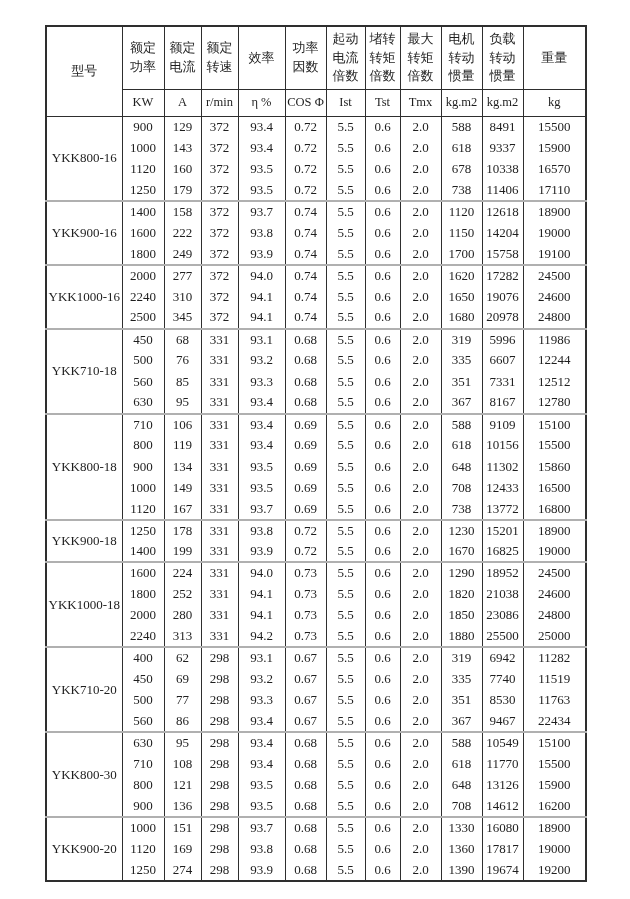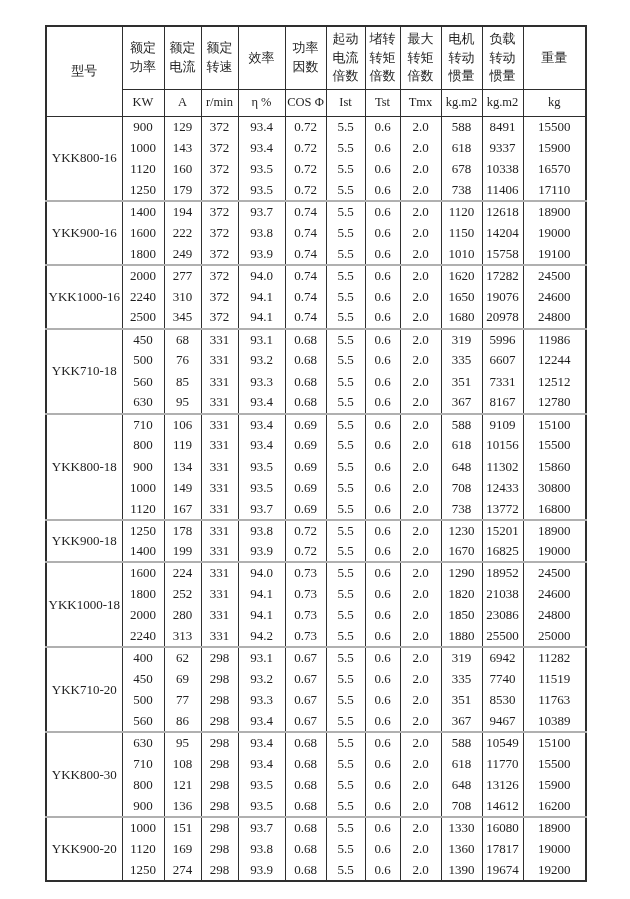--- a/index.html
+++ b/index.html
@@ -166,21 +166,21 @@
         <td>5.5</td>
         <td>0.6</td>
         <td>2.0</td>
         <td>738</td>
         <td>11406</td>
         <td>17110</td>
       </tr>
       <tr class="group-start">
         <td rowspan="3" class="model-cell">YKK900-16</td>
         <td>1400</td>
-        <td>194</td>
+        <td>158</td>
         <td>372</td>
         <td>93.7</td>
         <td>0.74</td>
         <td>5.5</td>
         <td>0.6</td>
         <td>2.0</td>
         <td>1120</td>
         <td>12618</td>
         <td>18900</td>
       </tr>
@@ -199,21 +199,21 @@
       </tr>
       <tr>
         <td>1800</td>
         <td>249</td>
         <td>372</td>
         <td>93.9</td>
         <td>0.74</td>
         <td>5.5</td>
         <td>0.6</td>
         <td>2.0</td>
-        <td>1010</td>
+        <td>1700</td>
         <td>15758</td>
         <td>19100</td>
       </tr>
       <tr class="group-start">
         <td rowspan="3" class="model-cell">YKK1000-16</td>
         <td>2000</td>
         <td>277</td>
         <td>372</td>
         <td>94.0</td>
         <td>0.74</td>
@@ -347,21 +347,21 @@
         <td>1000</td>
         <td>149</td>
         <td>331</td>
         <td>93.5</td>
         <td>0.69</td>
         <td>5.5</td>
         <td>0.6</td>
         <td>2.0</td>
         <td>708</td>
         <td>12433</td>
-        <td>30800</td>
+        <td>16500</td>
       </tr>
       <tr>
         <td>1120</td>
         <td>167</td>
         <td>331</td>
         <td>93.7</td>
         <td>0.69</td>
         <td>5.5</td>
         <td>0.6</td>
         <td>2.0</td>
@@ -493,21 +493,21 @@
         <td>560</td>
         <td>86</td>
         <td>298</td>
         <td>93.4</td>
         <td>0.67</td>
         <td>5.5</td>
         <td>0.6</td>
         <td>2.0</td>
         <td>367</td>
         <td>9467</td>
-        <td>10389</td>
+        <td>22434</td>
       </tr>
       <tr class="group-start">
         <td rowspan="4" class="model-cell">YKK800-30</td>
         <td>630</td>
         <td>95</td>
         <td>298</td>
         <td>93.4</td>
         <td>0.68</td>
         <td>5.5</td>
         <td>0.6</td>

